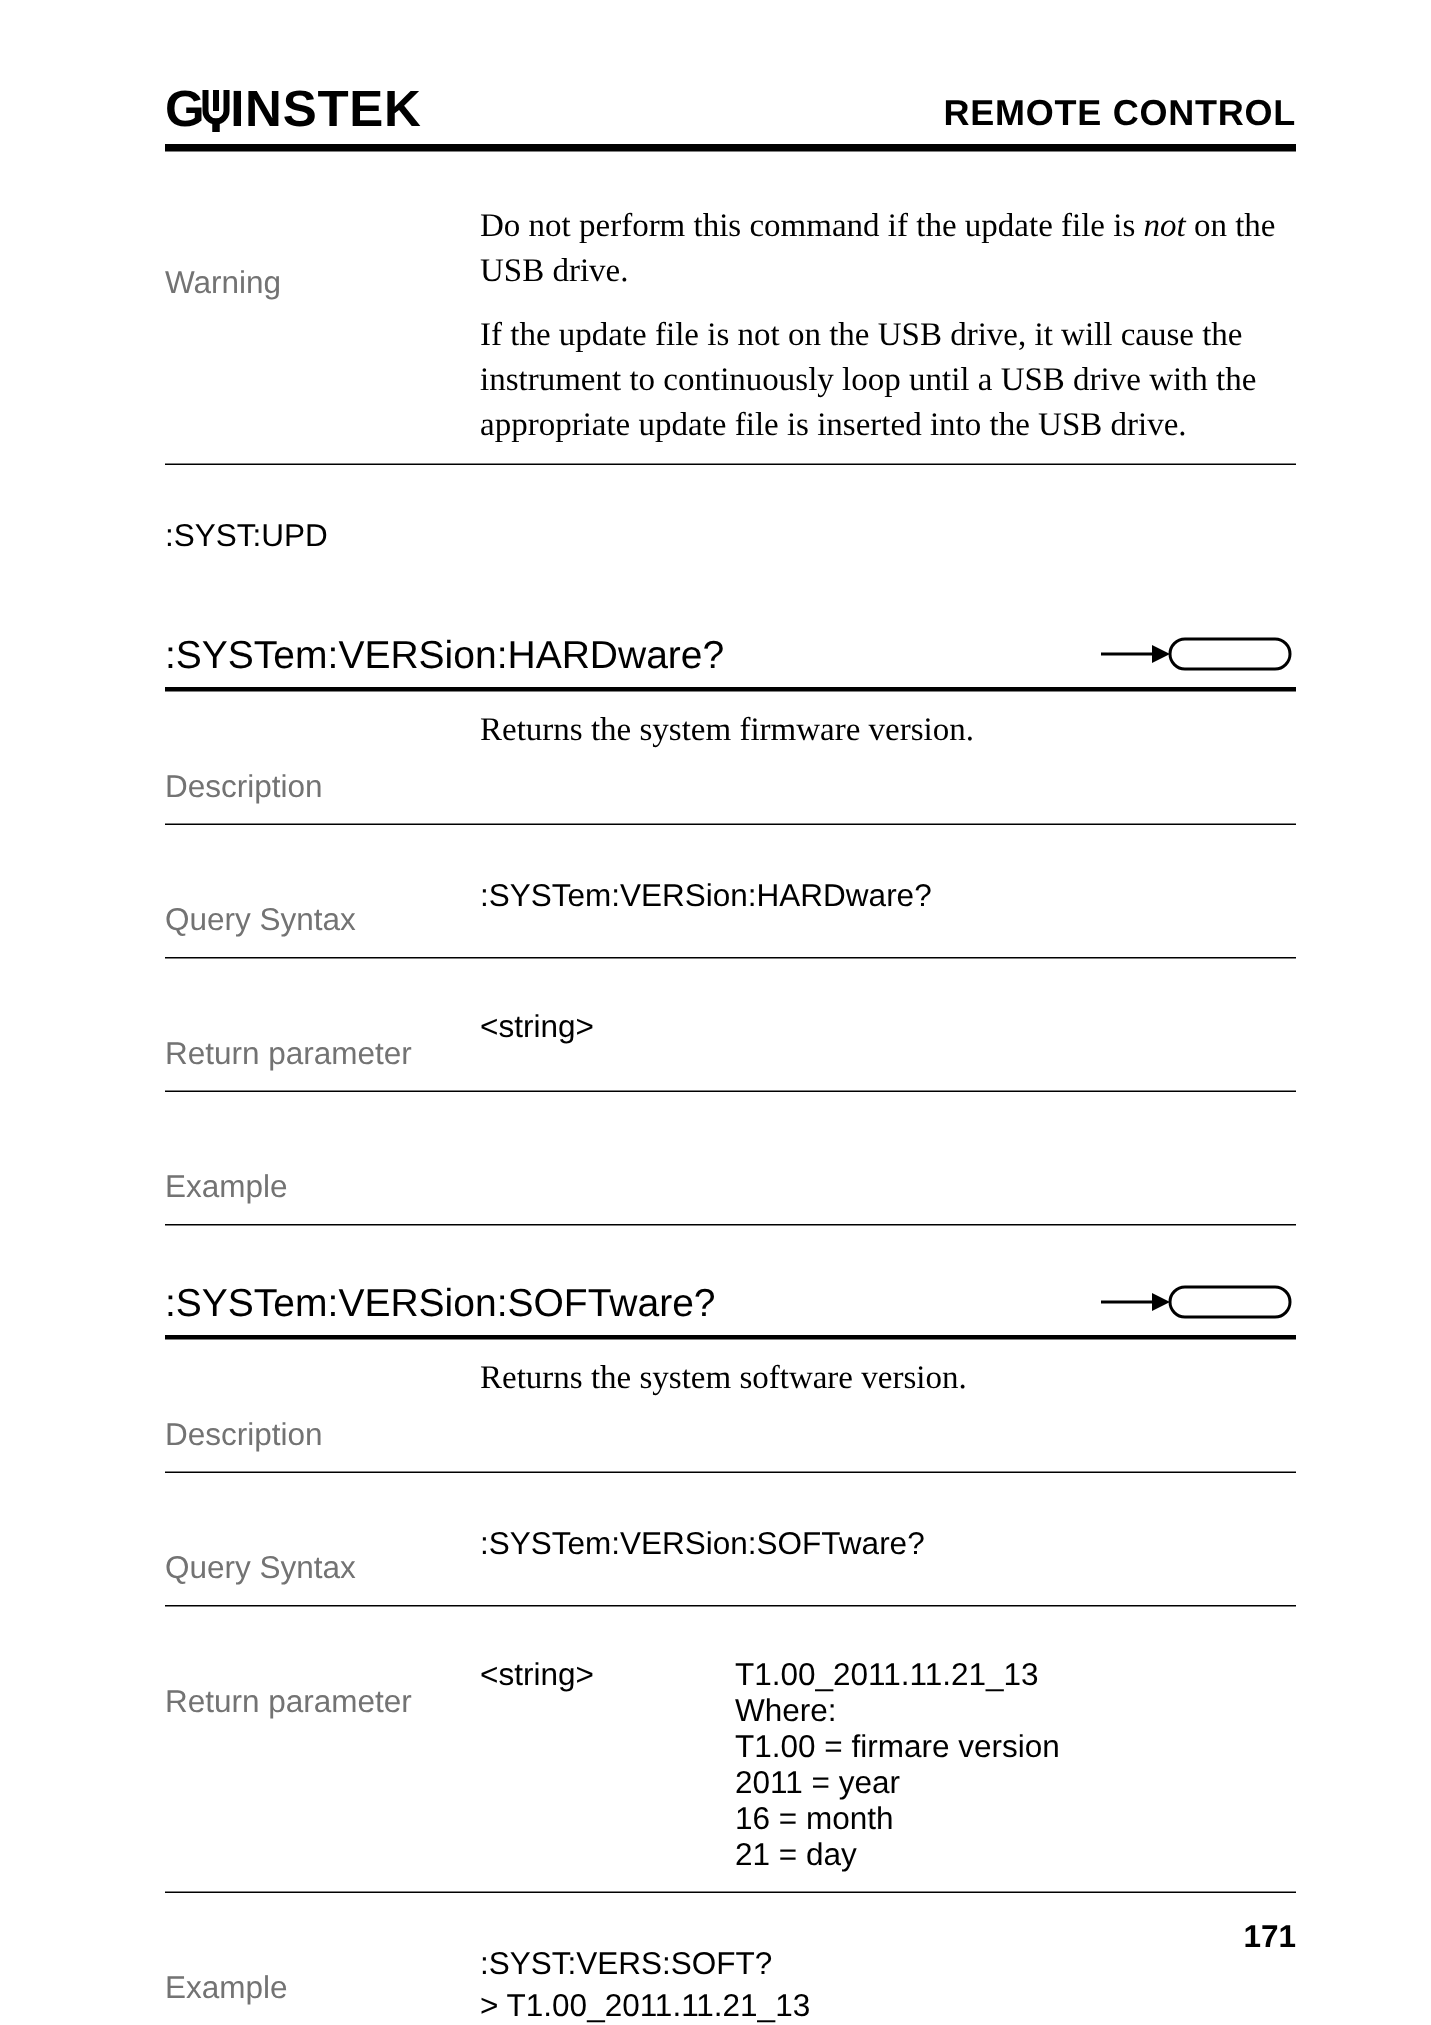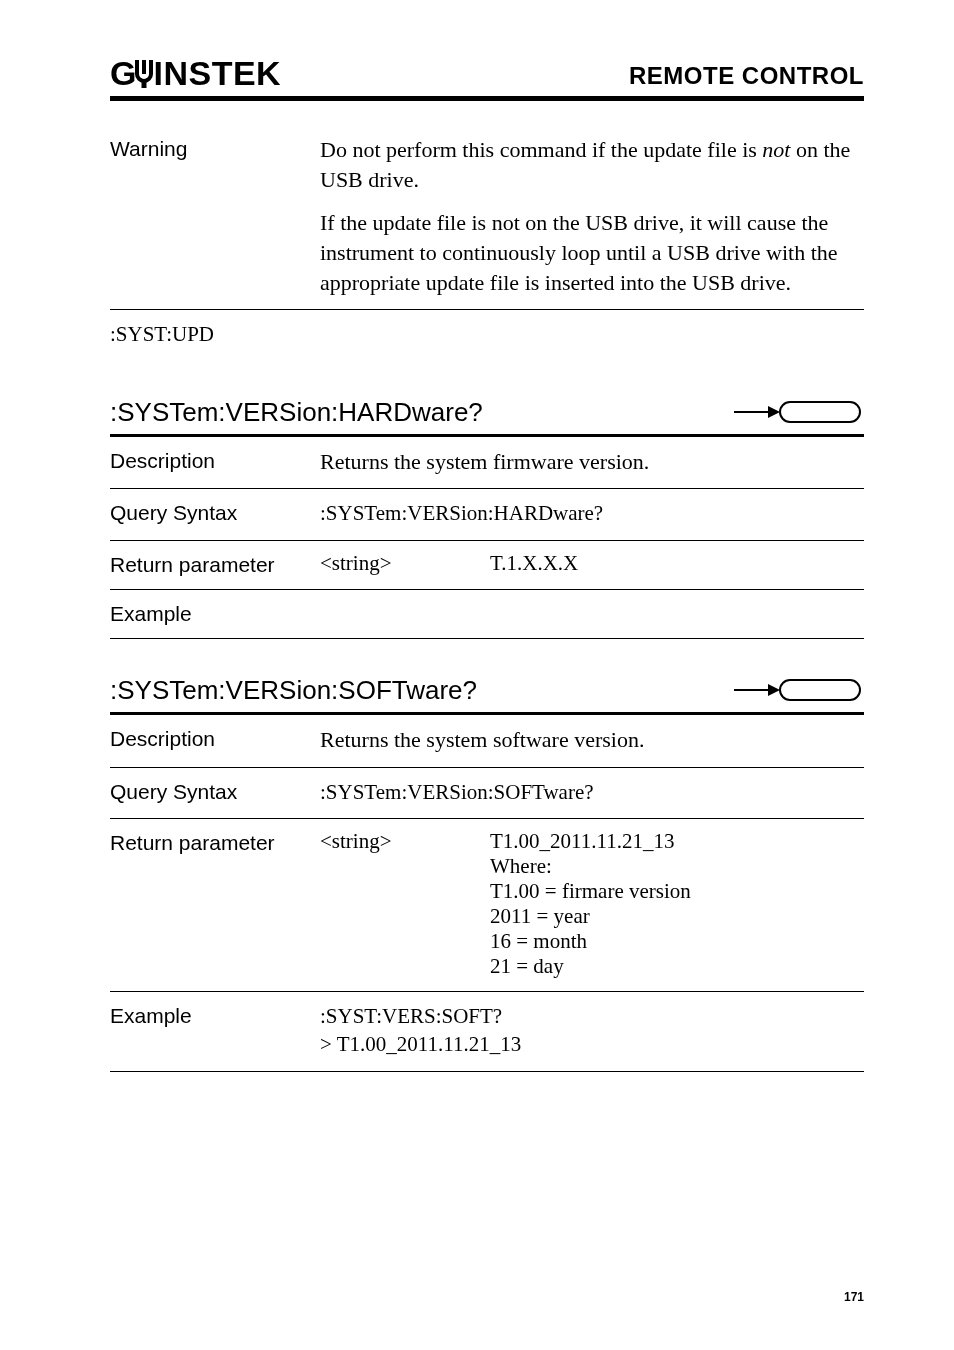--- a/index.html
+++ b/index.html
@@ -47,30 +47,31 @@
 
   .row {
     display: flex;
     align-items: flex-start;
     padding: 10px 0 12px 0;
   }
   .label-col {
     flex: 0 0 210px;
     font-family: 'Trebuchet MS', 'Segoe UI', Arial, sans-serif;
     font-size: 21px;
-    color: #000000;
+    color: #737373;
     padding-top: 2px;
+    margin-top: 40px;
   }
   .body-col {
     flex: 1;
     font-family: 'Palatino Linotype', Palatino, Georgia, serif;
     font-size: 22px;
     line-height: 1.35;
   }
-  .sans { font-family: Liberation Serif, serif; font-size: 21px; }
+  .sans { font-family: Liberation Sans, sans-serif; font-size: 21px; margin-top: 24px; }
   .thin-rule { border-top: 1px solid #000; }
   .italic { font-style: italic; margin-top: 11px; }
 
   .cmd-heading {
     display: flex;
     align-items: center;
     justify-content: space-between;
     margin-top: 36px;
     border-bottom: 3px solid #000;
     padding-bottom: 6px;
@@ -92,21 +93,21 @@
   }
   .sub-left { flex: 0 0 170px; }
   .sub-right { flex: 1; }
 
   .page-num {
     position: absolute;
     bottom: 46px;
     right: 90px;
     font-family: Arial, Helvetica, sans-serif;
     font-weight: 700;
-    font-size: 12px;
+    font-size: 21px;
   }
 </style>
 </head>
 <body>
 
 <div class="top-row">
   <div class="logo">
     <span class="gw">G</span>
     <span class="fork">
       <svg viewBox="0 0 22 28" width="22" height="28">
@@ -155,21 +156,20 @@
 <div class="row">
   <div class="label-col">Query Syntax</div>
   <div class="body-col sans">:SYSTem:VERSion:HARDware?</div>
 </div>
 <div class="thin-rule"></div>
 
 <div class="row">
   <div class="label-col">Return parameter</div>
   <div class="two-col sans">
     <div class="sub-left">&lt;string&gt;</div>
-    <div class="sub-right">T.1.X.X.X</div>
   </div>
 </div>
 <div class="thin-rule"></div>
 
 <div class="row">
   <div class="label-col">Example</div>
 </div>
 <div class="thin-rule"></div>
 
 <div class="cmd-heading">

